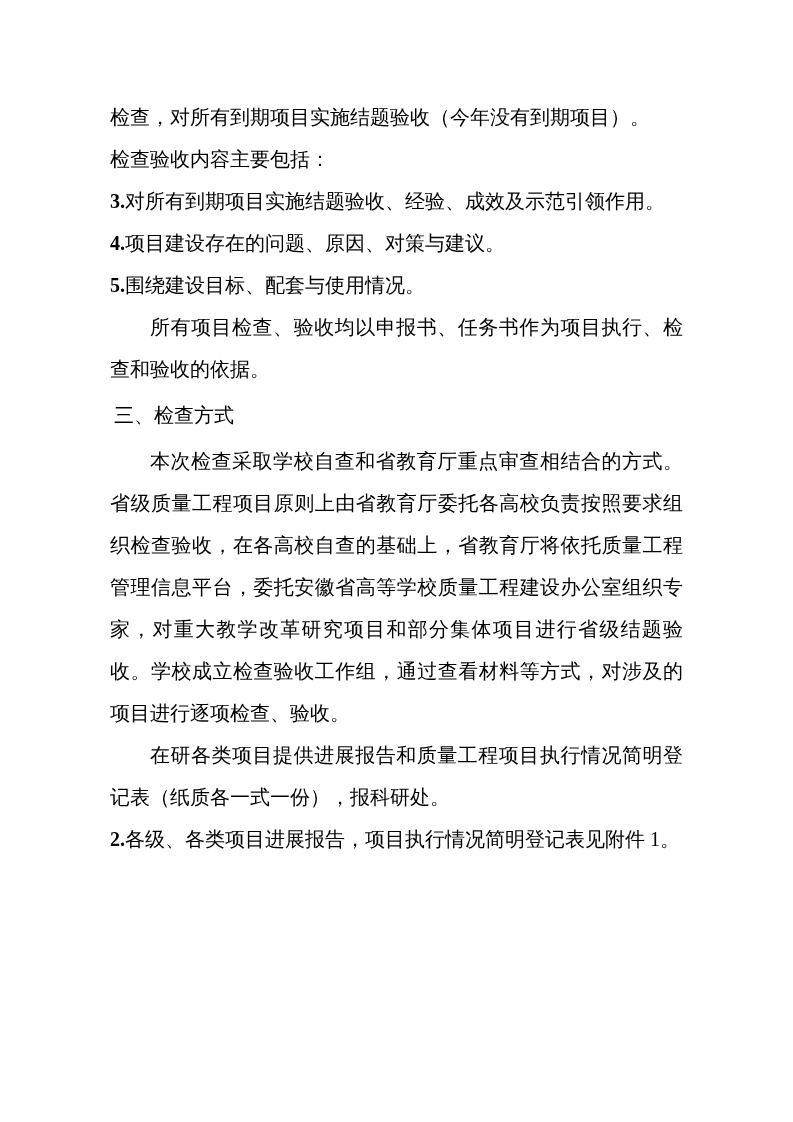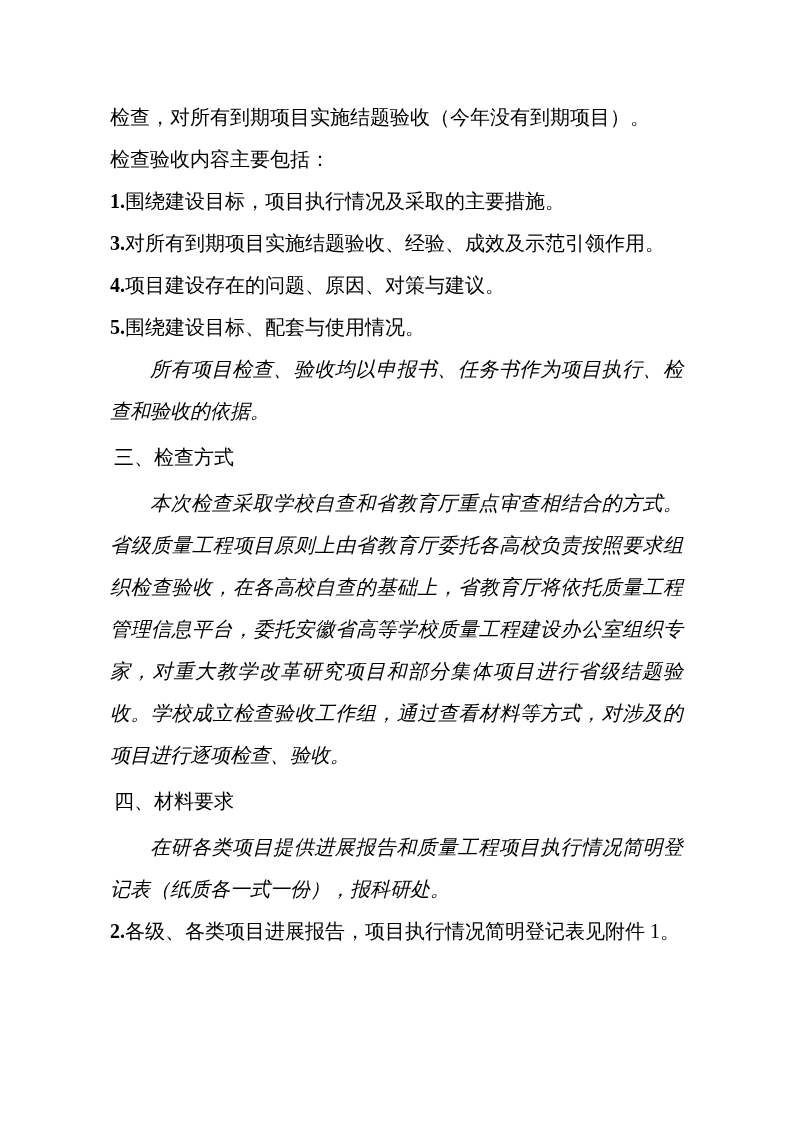--- a/index.html
+++ b/index.html
@@ -24,21 +24,20 @@
     line-height: 42px;
   }
   p {
     margin: 0;
     padding: 0;
     text-align: justify;
     text-justify: inter-ideograph;
   }
   .para-indent {
     text-indent: 2em;
-    font-style: italic;
   }
   .heading {
     font-weight: normal;
     margin: 4px;
     padding: 0;
   }
   .num {
     font-weight: bold;
     font-family: "Liberation Serif", "DejaVu Serif", serif;
   }
@@ -52,36 +51,34 @@
 </head>
 <body>
 
 <div class="page">
   <div class="doc-body">
 
     <p class="para">检查，对所有到期项目实施结题验收（今年没有到期项目）。</p>
 
     <p class="para">检查验收内容主要包括：</p>
 
-    <p class="list-item"><span class="num">1.</span><span>围绕建设目标，项目执行情况及采取的主要措施。</span></p>
 
 
     <p class="list-item"><span class="num">3.</span><span>对所有到期项目实施结题验收、经验、成效及示范引领作用。</span></p>
 
     <p class="list-item"><span class="num">4.</span><span>项目建设存在的问题、原因、对策与建议。</span></p>
 
     <p class="list-item"><span class="num">5.</span><span>围绕建设目标、配套与使用情况。</span></p>
 
     <p class="para-indent">所有项目检查、验收均以申报书、任务书作为项目执行、检查和验收的依据。</p>
 
     <p class="heading">三、检查方式</p>
 
     <p class="para-indent">本次检查采取学校自查和省教育厅重点审查相结合的方式。省级质量工程项目原则上由省教育厅委托各高校负责按照要求组织检查验收，在各高校自查的基础上，省教育厅将依托质量工程管理信息平台，委托安徽省高等学校质量工程建设办公室组织专家，对重大教学改革研究项目和部分集体项目进行省级结题验收。学校成立检查验收工作组，通过查看材料等方式，对涉及的项目进行逐项检查、验收。</p>
 
-    <p class="heading">四、材料要求</p>
 
 
     <p class="para-indent">在研各类项目提供进展报告和质量工程项目执行情况简明登记表（纸质各一式一份），报科研处。</p>
 
     <p class="list-item"><span class="num">2.</span><span>各级、各类项目进展报告，项目执行情况简明登记表见附件 1。</span></p>
 
 
   </div>
 </div>
 

